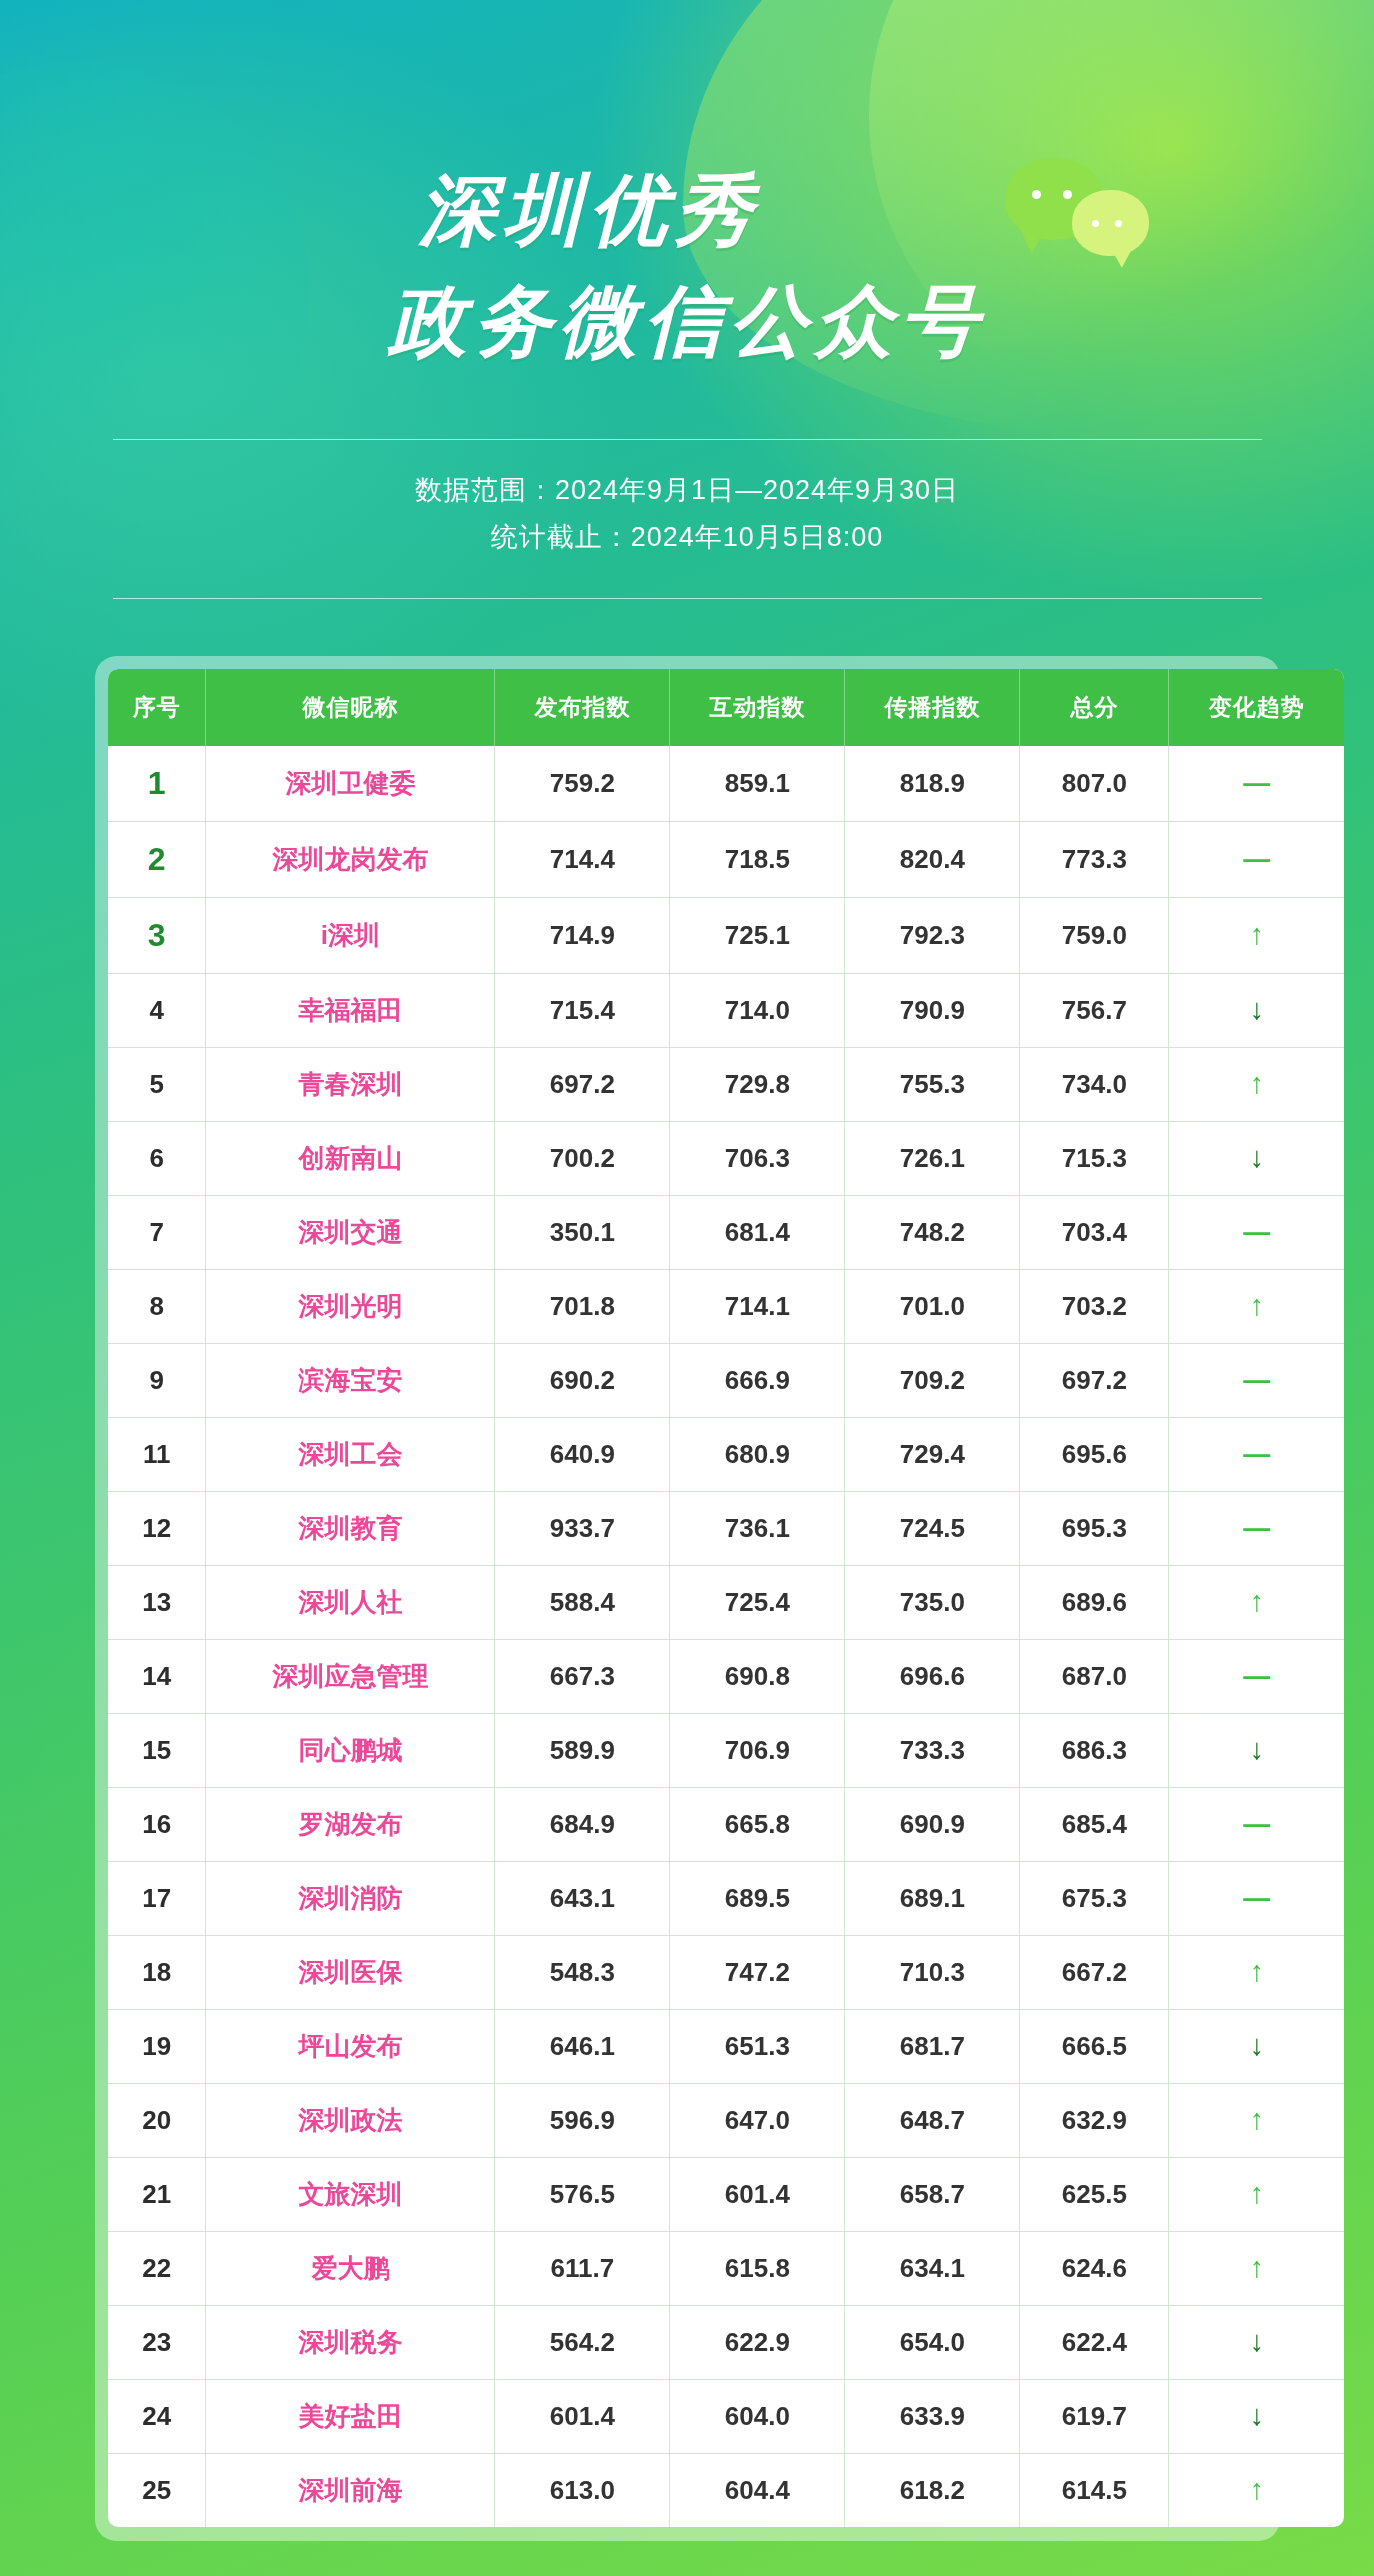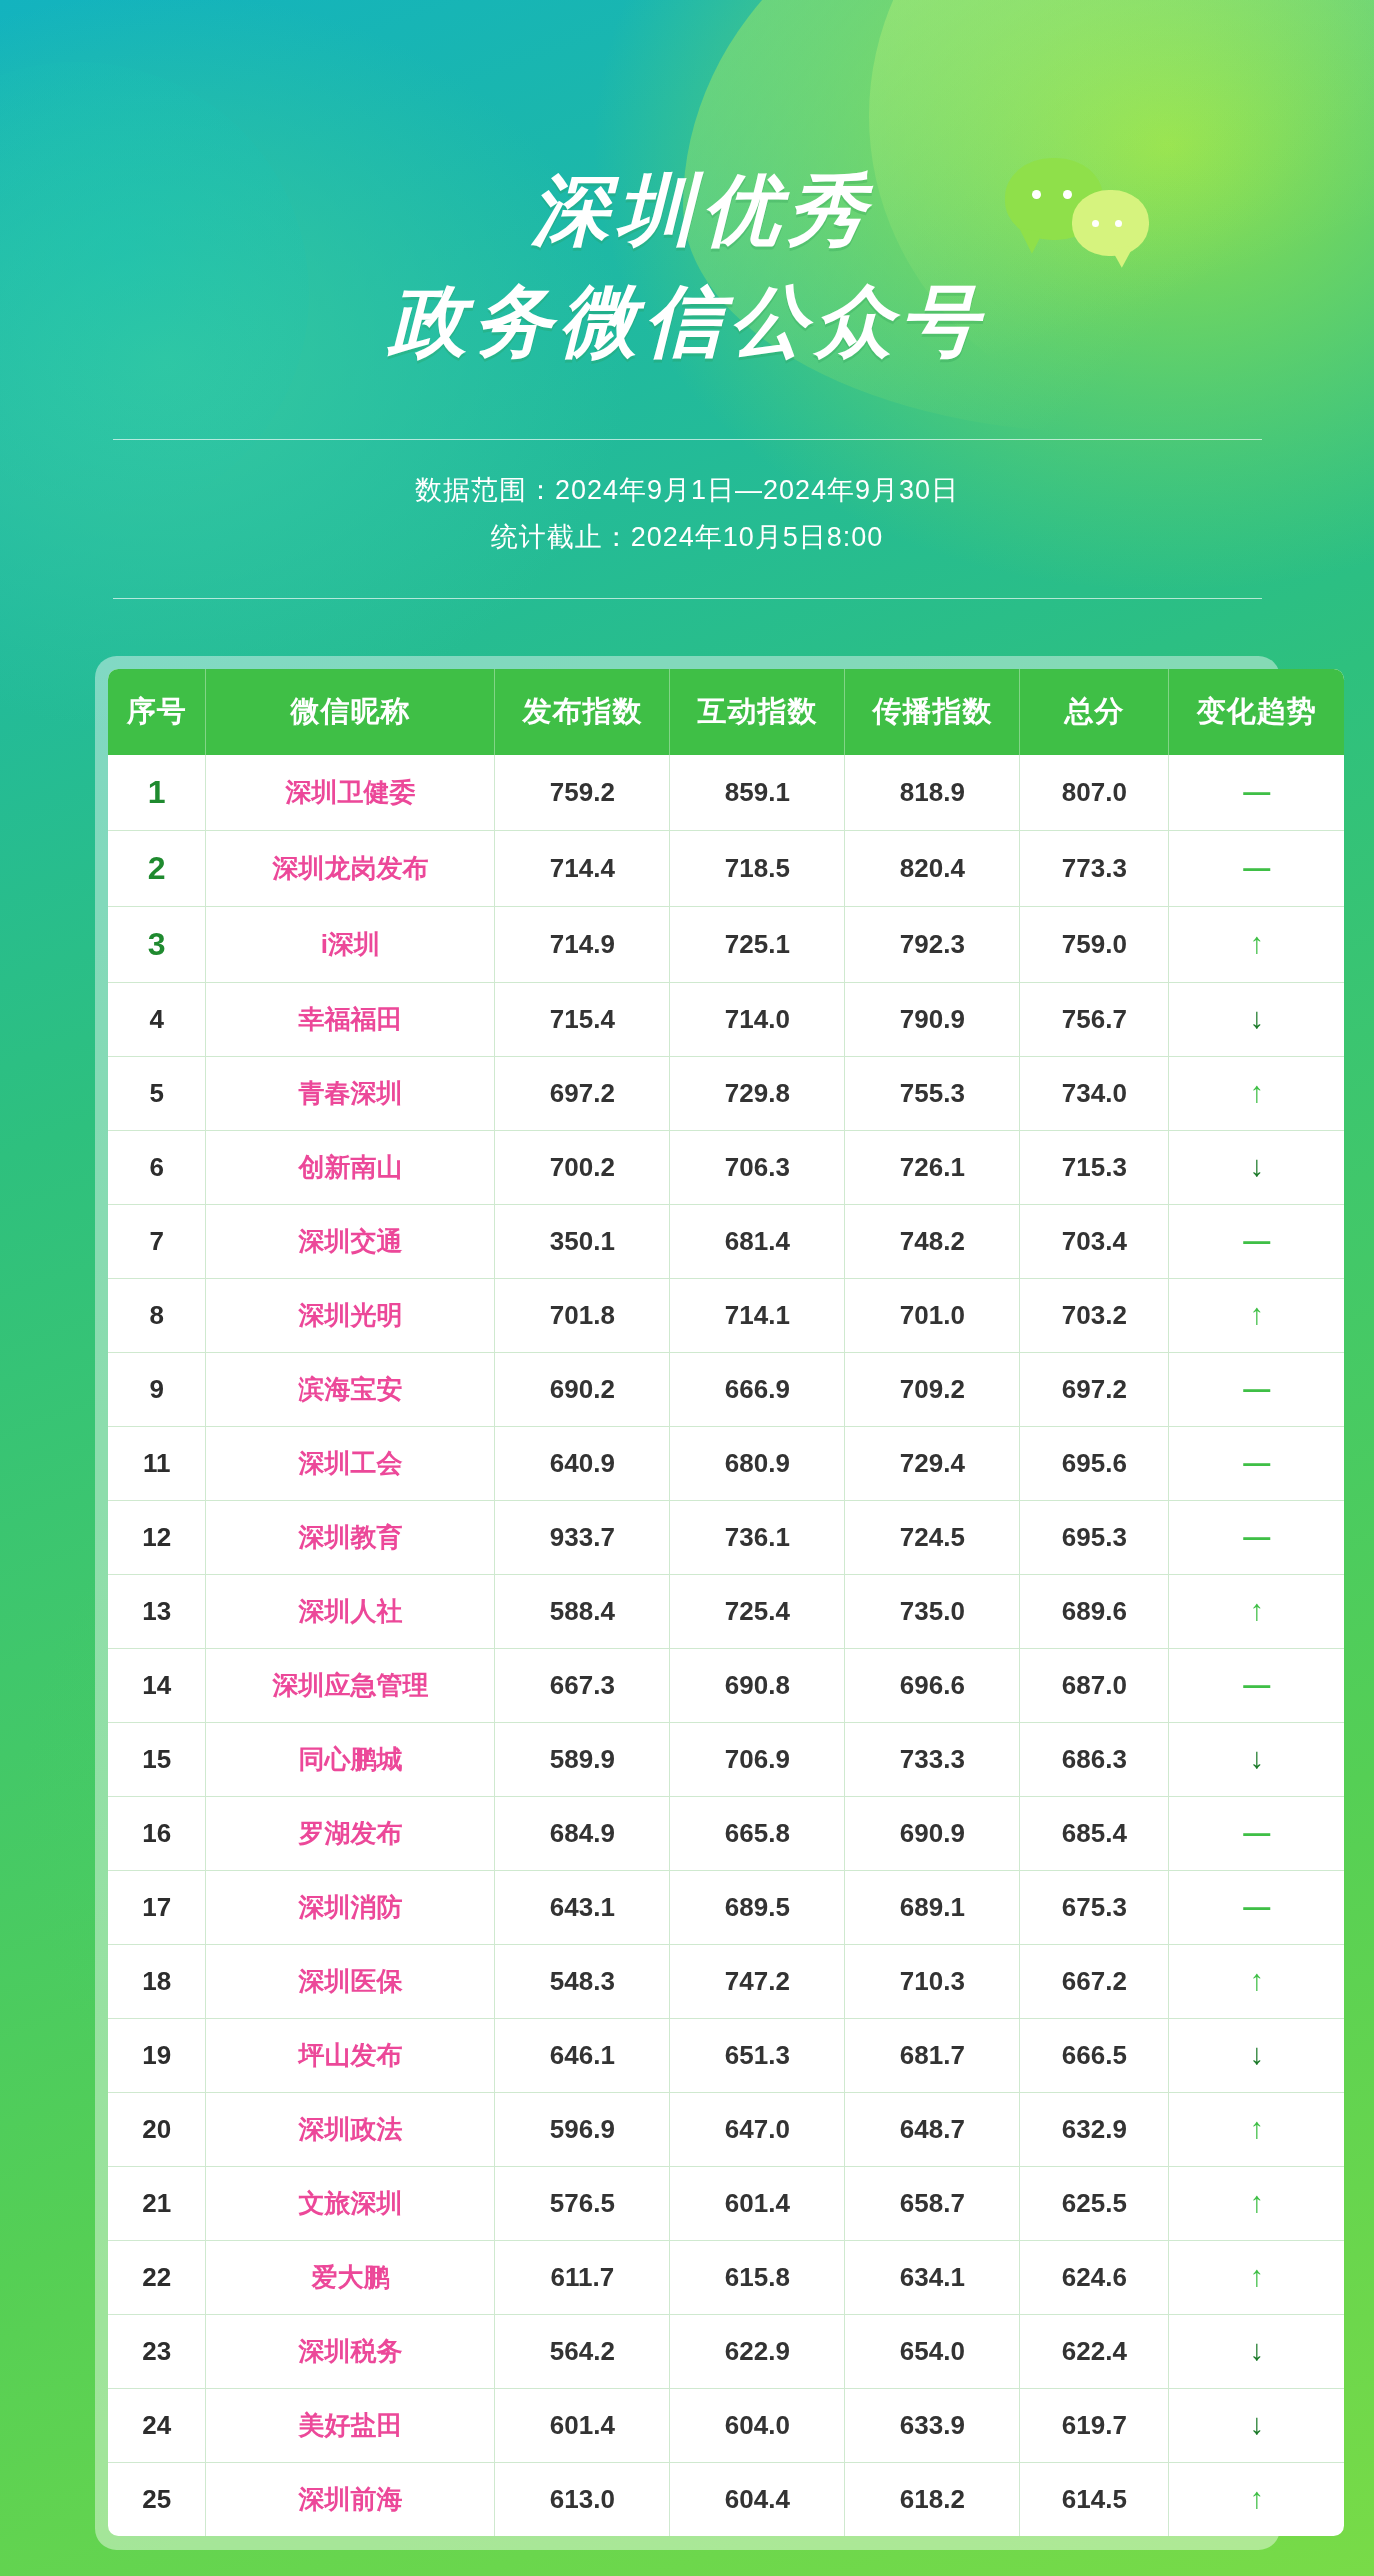--- a/index.html
+++ b/index.html
@@ -48,21 +48,21 @@
   .content { position: relative; z-index: 5; }
 
   
   .header {
     padding-top: 155px;
     text-align: center;
   }
   .title-wrap {
     display: inline-block;
     position: relative;
-    text-align: center;
+    text-align: left;
   }
   .title-line {
     display: block;
     color: #ffffff;
     font-size: 78px;
     font-weight: bold;
     letter-spacing: 7.2px;
     line-height: 1.42;
     text-shadow: 0 3.1px 0 rgba(40,150,80,0.25);
     font-family: "Liberation Sans", sans-serif;
@@ -148,21 +148,21 @@
     width: 100%;
     border-collapse: collapse;
     background: #ffffff;
     border-radius: 10.3px;
     overflow: hidden;
     table-layout: fixed;
   }
   thead th {
     background: #3fbf46;
     color: #ffffff;
-    font-size: 29px;
+    font-size: 23px;
     font-weight: bold;
     padding: 23px 18px;
     letter-spacing: 1px;
     border-right: 1px solid rgba(255,255,255,0.35);
   }
   thead th:last-child { border-right: none; }
   tbody td {
     text-align: center;
     font-size: 26px;
     color: #1f8a2f;

